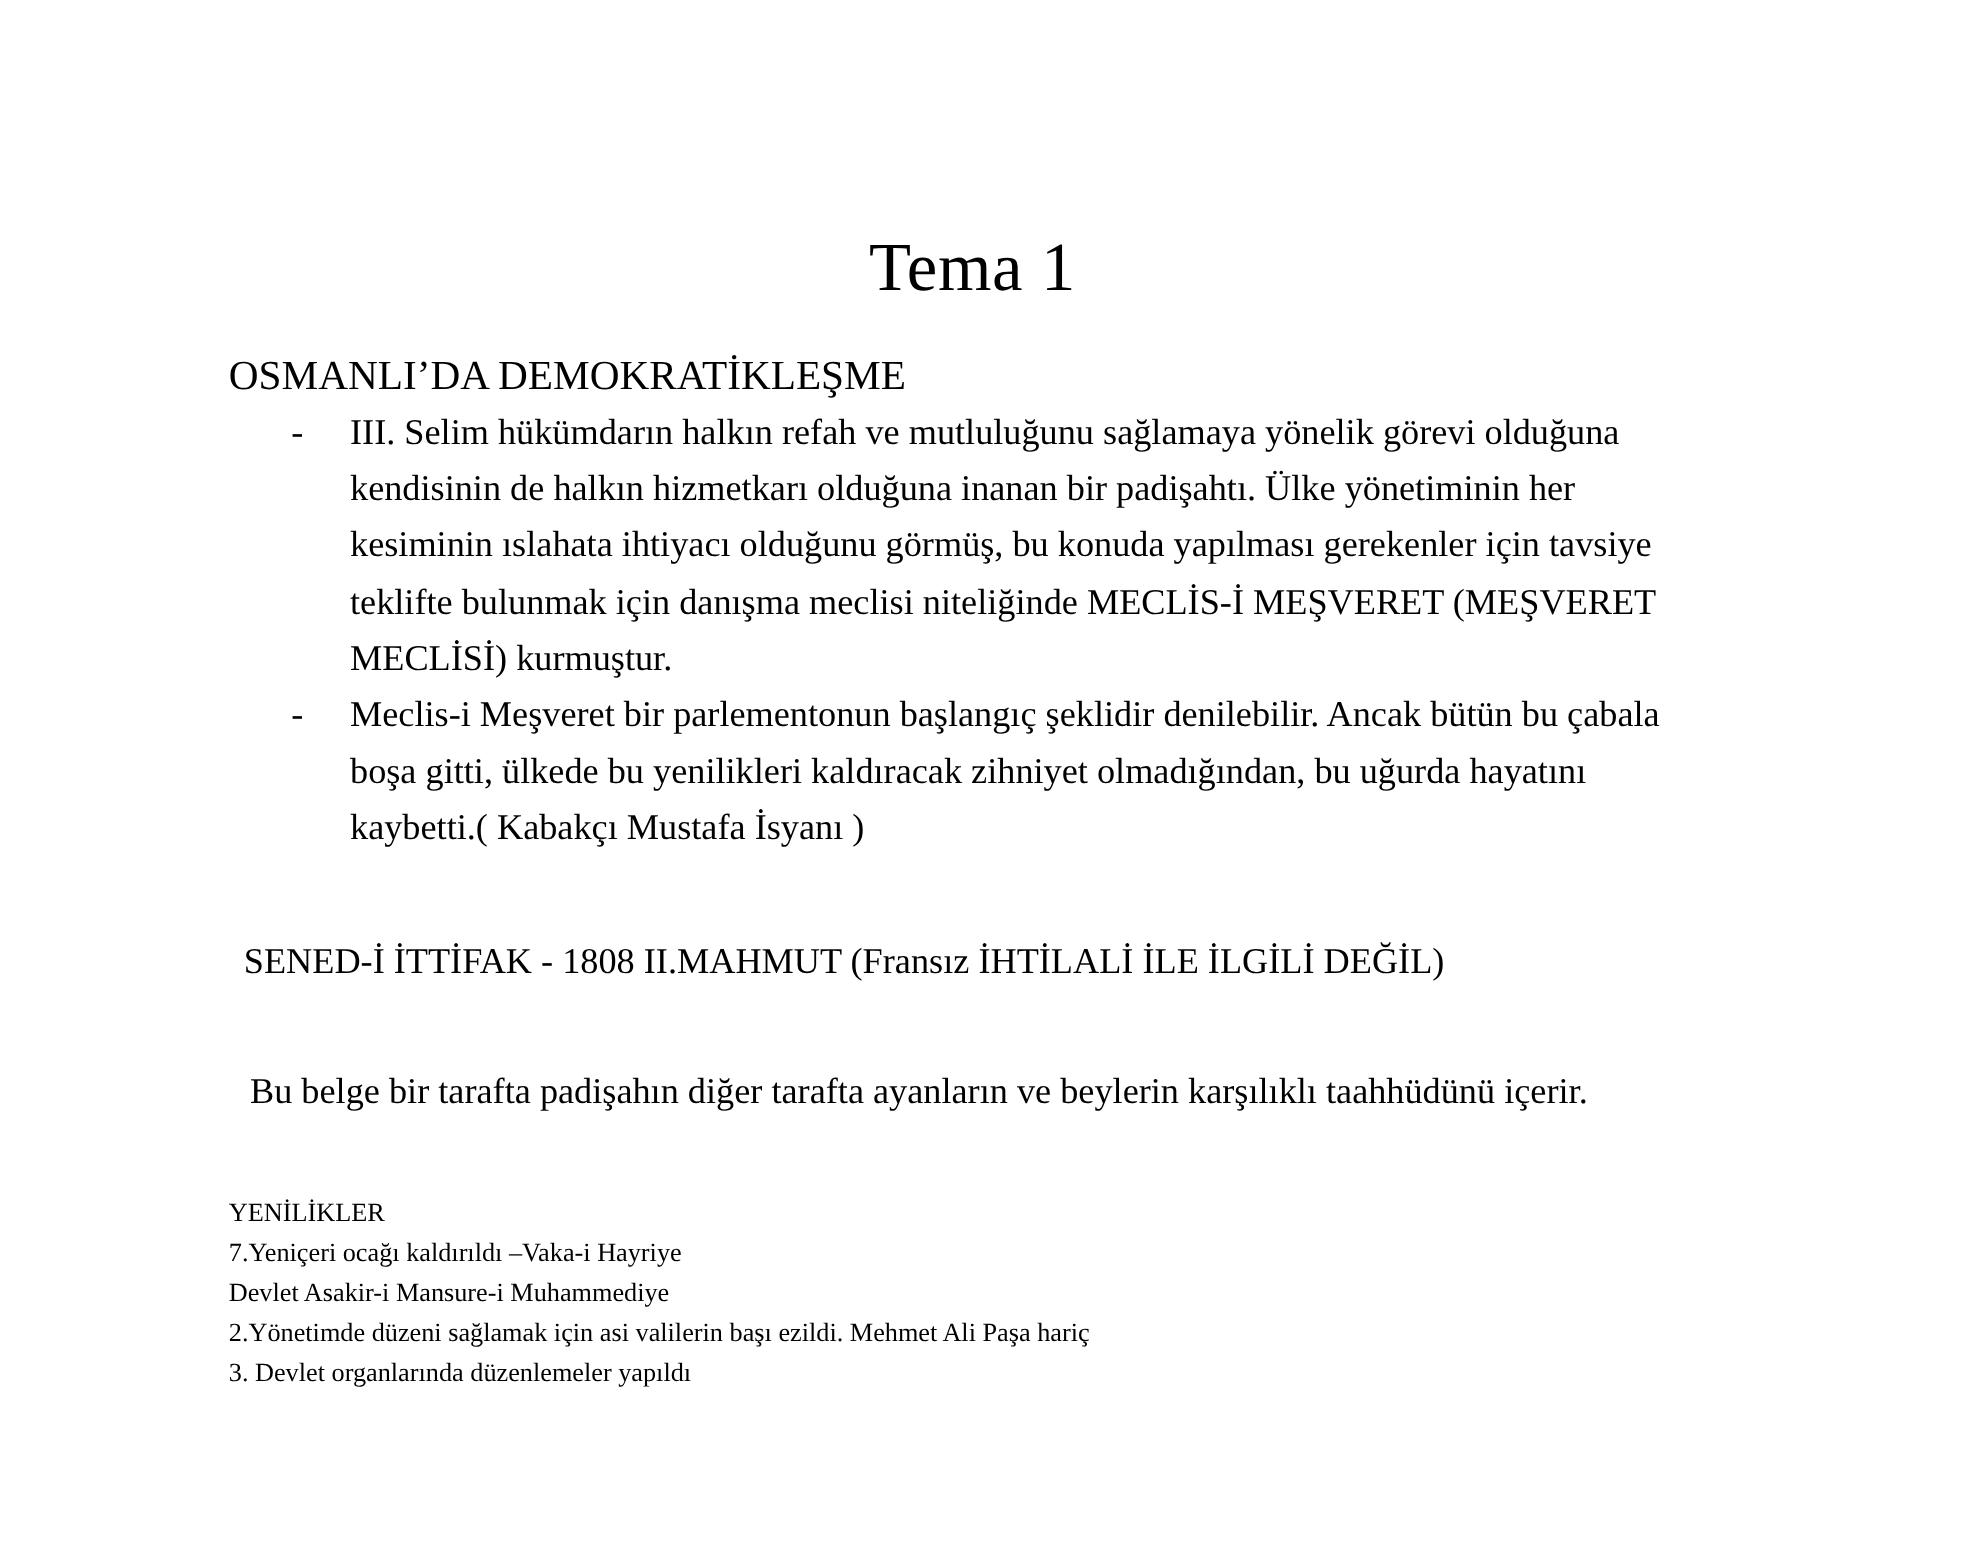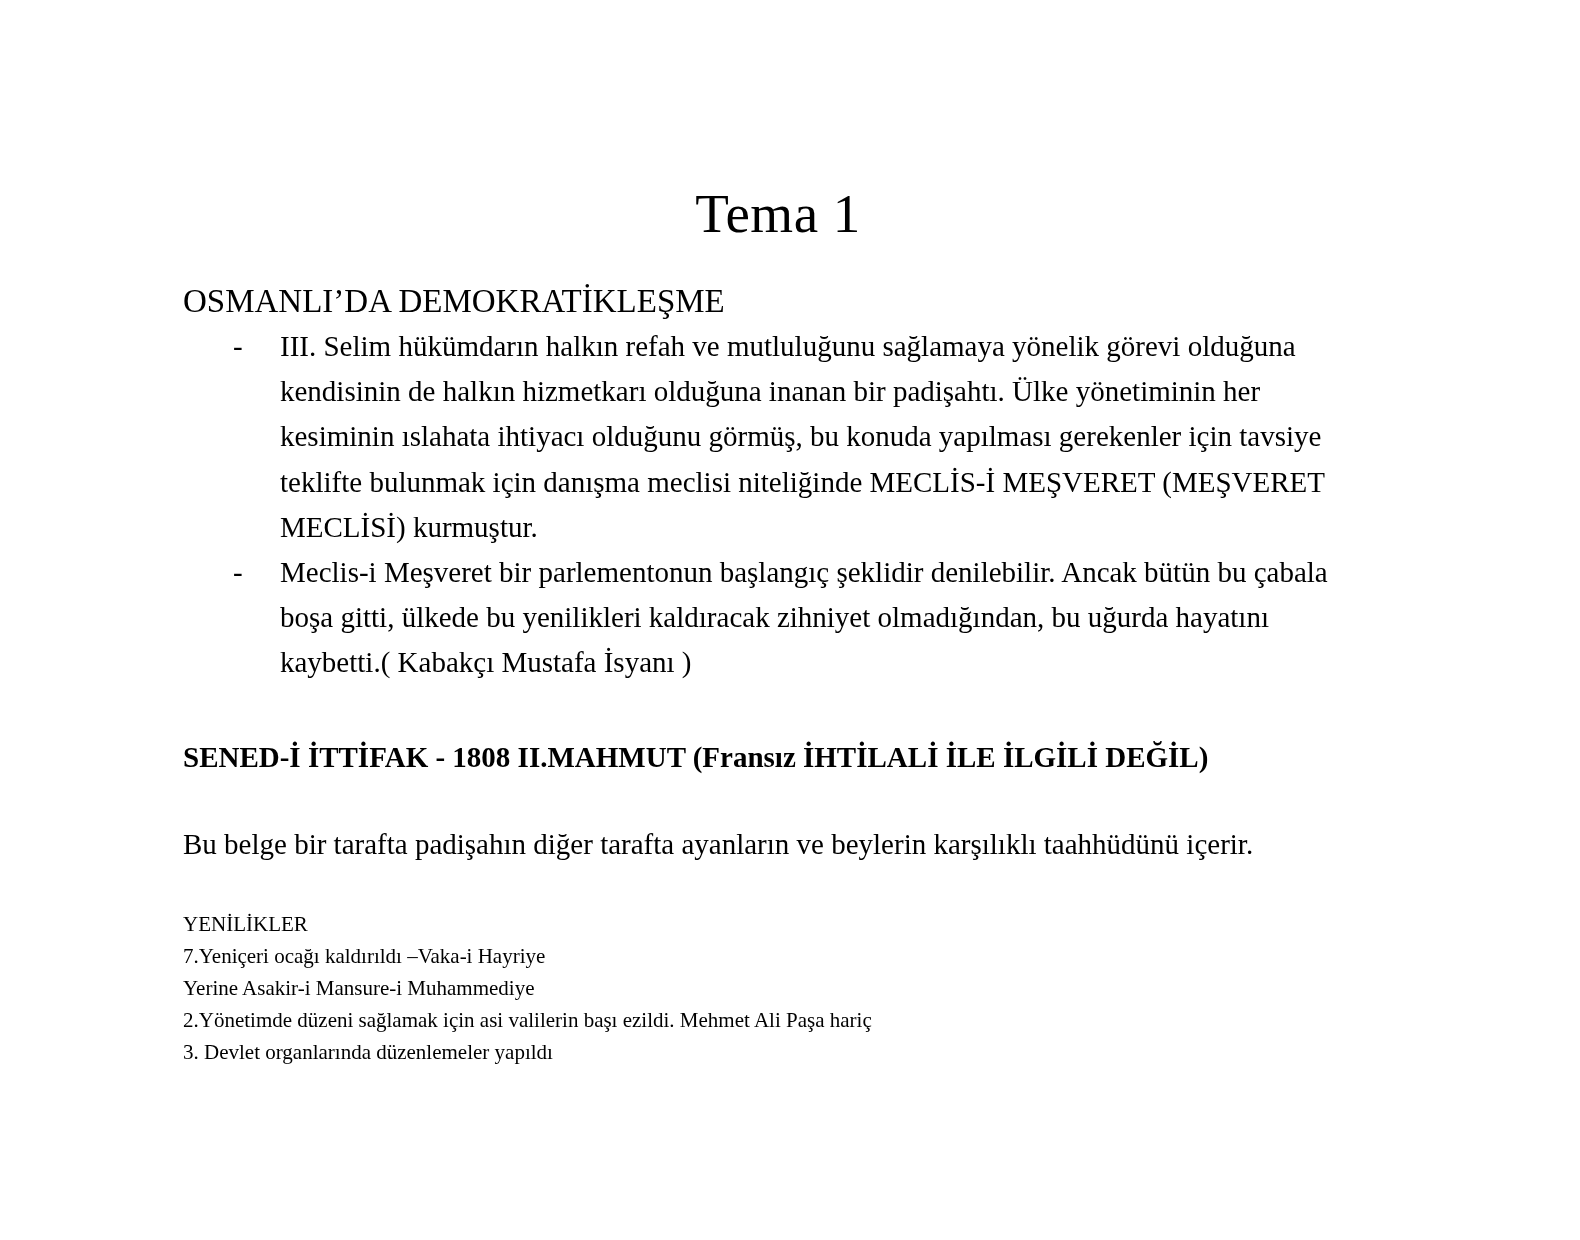--- a/index.html
+++ b/index.html
@@ -64,31 +64,31 @@
     left: 50px;
     top: 0;
     font-size: 29px;
     line-height: 1.555;
   }
 
   
   .bold-heading {
     font-size: 29px;
     line-height: 1.56;
-    font-weight: bold;
-    margin: 0;
+    font-weight: normal;
+    margin: 12px;
     padding-top: 50px;
     max-width: 1175px;
   }
 
   
   .body-paragraph {
     font-size: 29px;
     line-height: 1.42;
-    margin: 0;
+    margin: 17px;
     padding-top: 44px;
     max-width: 1195px;
   }
 
   
   .lines-block {
     padding-top: 44px;
   }
   .plain-line {
     font-size: 21px;
@@ -118,19 +118,19 @@
       </li>
     </ul>
 
     <div class="bold-heading">SENED-İ İTTİFAK  - 1808 II.MAHMUT (Fransız İHTİLALİ İLE İLGİLİ DEĞİL)</div>
 
     <div class="body-paragraph">Bu belge bir tarafta padişahın diğer tarafta ayanların ve beylerin karşılıklı taahhüdünü içerir.</div>
 
     <div class="lines-block">
       <div class="plain-line">YENİLİKLER</div>
       <div class="plain-line">7.Yeniçeri ocağı kaldırıldı –Vaka-i Hayriye</div>
-      <div class="plain-line">Yerine Asakir-i Mansure-i Muhammediye</div>
+      <div class="plain-line">Devlet Asakir-i Mansure-i Muhammediye</div>
       <div class="plain-line">2.Yönetimde düzeni sağlamak için asi valilerin başı ezildi. Mehmet Ali Paşa hariç</div>
       <div class="plain-line">3. Devlet organlarında düzenlemeler yapıldı</div>
     </div>
 
   </div>
 </div>
 
 </body></html>

